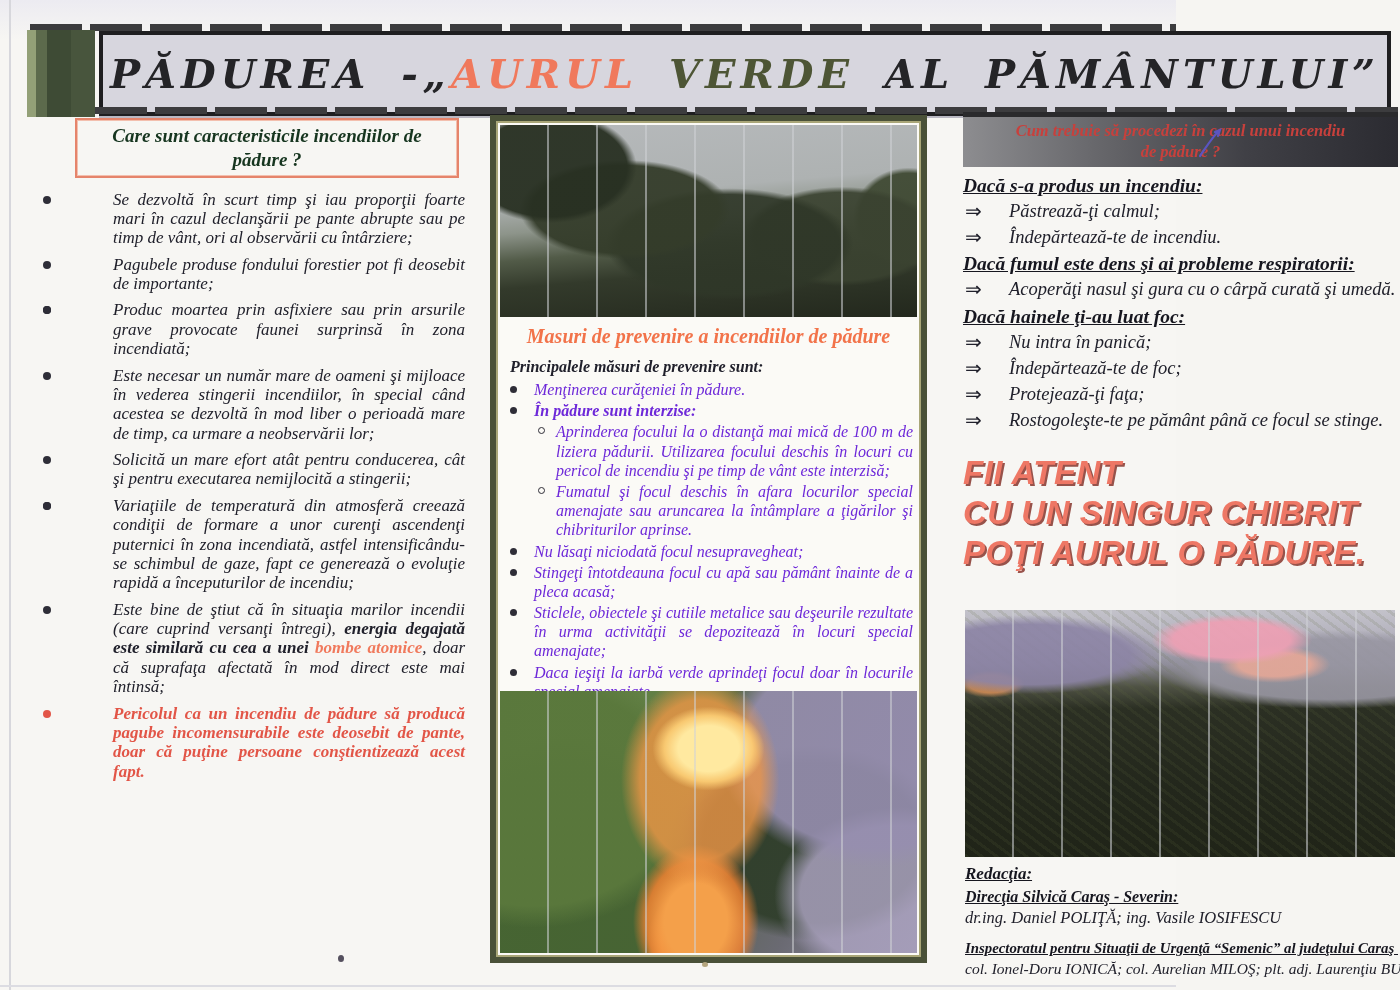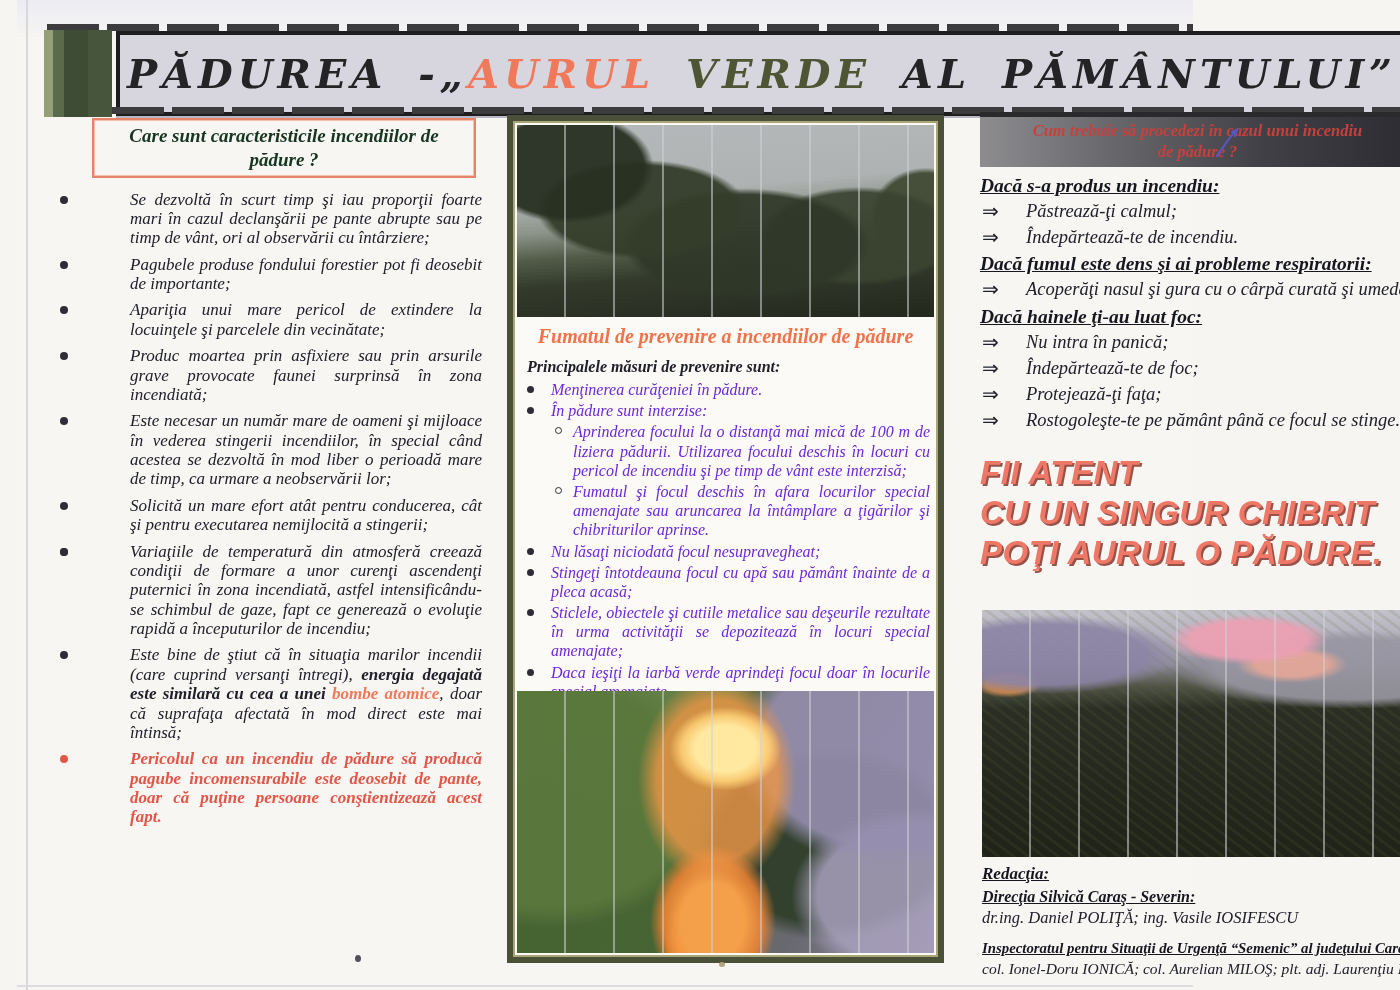--- a/index.html
+++ b/index.html
@@ -1,17 +1,17 @@
 <!DOCTYPE html>
 <html><head>
 <meta charset="utf-8">
 <style>
   html,body{margin:0;padding:0;}
   body{width:1400px;height:990px;background:#f6f5f2;font-family:"Liberation Serif",serif;overflow:hidden;}
-  #page{position:relative;width:1176px;height:990px;background:linear-gradient(180deg,#ecebf1 0,#f7f6f3 40px,#f7f6f3 100%);margin-left:17px;}
+  #page{position:relative;width:1176px;height:990px;background:linear-gradient(180deg,#ecebf1 0,#f7f6f3 40px,#f7f6f3 100%);}
 
   
   .edge-left{position:absolute;left:9px;top:0;bottom:0;width:2px;background:#d7d7dc;}
   .edge-bottom{position:absolute;left:0;right:0;bottom:3px;height:2px;background:#dcdce2;}
   .speck{position:absolute;border-radius:50%;}
 
   
   .dash-rule{position:absolute;height:7px;background:repeating-linear-gradient(90deg,#3c3c3e 0 52px,transparent 52px 60px);}
   #dash-top{top:24px;left:30px;right:0;}
   #dash-under-title{top:107px;left:95px;width:1303px;}
@@ -59,21 +59,21 @@
   #mid-text{position:absolute;top:200px;left:8px;right:8px;bottom:268px;}
   #mid-heading{font-weight:bold;font-style:italic;font-size:20px;color:#f2734a;text-align:center;margin:4px 0 10px 0;}
   #mid-intro{font-style:italic;font-size:16px;color:#20202b;margin:0 0 4px 6px;font-weight:bold;}
   .mid-item{position:relative;font-style:italic;font-size:16px;line-height:1.2;color:#6d28d9;
     text-align:justify;margin-bottom:2px;}
   .mid-item.lvl1{padding-left:30px;}
   .mid-item.lvl1 .dot{position:absolute;left:6px;top:6px;width:7px;height:7px;border-radius:50%;background:#2e2d37;}
   .mid-item.lvl2{padding-left:52px;}
   .mid-item.lvl2 .ring{position:absolute;left:34px;top:5px;width:7px;height:7px;border-radius:50%;
     border:1.5px solid #2e2d37;background:transparent;box-sizing:border-box;}
-  .mid-item.bold{font-weight:normal;}
+  .mid-item.bold{font-weight:bold;}
   #photo-mid-bottom{position:absolute;bottom:4px;left:4px;right:4px;height:262px;
     background:
       radial-gradient(80px 60px at 50% 22%,#ffe9a0 0 38%,rgba(255,210,120,.85) 55%,transparent 70%),
       radial-gradient(120px 160px at 48% 34%,rgba(238,150,70,.8) 0 50%,transparent 66%),
       radial-gradient(90px 110px at 47% 88%,#f4a04a 0 35%,rgba(240,130,50,.85) 55%,transparent 70%),
       radial-gradient(55px 75px at 44% 96%,#ffd070 0 40%,transparent 66%),
       radial-gradient(260px 200px at 8% 40%,rgba(90,120,60,.95) 0 55%,transparent 66%),
       radial-gradient(220px 260px at 16% 82%,rgba(70,100,50,.95) 0 55%,transparent 66%),
       radial-gradient(200px 150px at 30% 14%,rgba(100,130,70,.9) 0 50%,transparent 63%),
       radial-gradient(240px 180px at 90% 22%,rgba(150,142,175,.9) 0 55%,transparent 66%),
@@ -133,35 +133,35 @@
 
   <div id="dash-under-title" class="dash-rule"></div>
 
   <div id="left-col">
     <div id="left-heading-box">
       <div class="h">Care sunt caracteristicile incendiilor de pădure ?</div>
     </div>
     <div id="left-bullets">
         <div class="bullet-item"><span class="dot"></span><span class="seg-n">Se dezvoltă în scurt timp şi iau proporţii foarte mari în cazul declanşării pe pante abrupte sau pe timp de vânt, ori al observării cu întârziere;</span></div>
         <div class="bullet-item"><span class="dot"></span><span class="seg-n">Pagubele produse fondului forestier pot fi deosebit de importante;</span></div>
-        <div class="bullet-item"><span class="dot"></span><span class="seg-n">Apariţia unui mare pericol de extindere la locuinţele şi parcelele din vecinătate;</span></div>
+        <div class="bullet-item"><span class="dot"></span></div>
         <div class="bullet-item"><span class="dot"></span><span class="seg-n">Produc moartea prin asfixiere sau prin arsurile grave provocate faunei surprinsă în zona incendiată;</span></div>
         <div class="bullet-item"><span class="dot"></span><span class="seg-n">Este necesar un număr mare de oameni şi mijloace în vederea stingerii incendiilor, în special când acestea se dezvoltă în mod liber o perioadă mare de timp, ca urmare a neobservării lor;</span></div>
         <div class="bullet-item"><span class="dot"></span><span class="seg-n">Solicită un mare efort atât pentru conducerea, cât şi pentru executarea nemijlocită a stingerii;</span></div>
         <div class="bullet-item"><span class="dot"></span></div>
         <div class="bullet-item"><span class="dot"></span><span class="seg-n">Variaţiile de temperatură din atmosferă creează condiţii de formare a unor curenţi ascendenţi puternici în zona incendiată, astfel intensificându-se schimbul de gaze, fapt ce generează o evoluţie rapidă a începuturilor de incendiu;</span></div>
         <div class="bullet-item"><span class="dot"></span><span class="seg-n">Este bine de ştiut că în situaţia marilor incendii (care cuprind versanţi întregi), </span><span class="seg-b">energia degajată este similară cu cea a unei </span><span class="seg-o">bombe atomice</span><span class="seg-n">, doar că suprafaţa afectată în mod direct este mai întinsă;</span></div>
         <div class="bullet-item red"><span class="dot"></span><span class="seg-r">Pericolul ca un incendiu de pădure să producă pagube incomensurabile este deosebit de pante, doar că puţine persoane conştientizează acest fapt.</span></div>
       </div>
   </div>
 
   <div id="mid-col">
     <div id="photo-mid-top" class="photo"></div>
     <div id="mid-text">
-      <div id="mid-heading">Fumatul de prevenire a incendiilor de pădure</div>
+      <div id="mid-heading">Masuri de prevenire a incendiilor de pădure</div>
       <div id="mid-intro">Principalele măsuri de prevenire sunt:</div>
       <div id="mid-items">
           <div class="mid-item lvl1"><span class="dot"></span>Menţinerea curăţeniei în pădure.</div>
           <div class="mid-item lvl1 bold"><span class="dot"></span>În pădure sunt interzise:</div>
           <div class="mid-item lvl2"><span class="ring"></span>Aprinderea focului la o distanţă mai mică de 100 m de liziera pădurii. Utilizarea focului deschis în locuri cu pericol de incendiu şi pe timp de vânt este interzisă;</div>
           <div class="mid-item lvl2"><span class="ring"></span>Fumatul şi focul deschis în afara locurilor special amenajate sau aruncarea la întâmplare a ţigărilor şi chibriturilor aprinse.</div>
           <div class="mid-item lvl1"><span class="dot"></span>Nu lăsaţi niciodată focul nesupravegheat;</div>
           <div class="mid-item lvl1"><span class="dot"></span>Stingeţi întotdeauna focul cu apă sau pământ înainte de a pleca acasă;</div>
           <div class="mid-item lvl1"><span class="dot"></span>Sticlele, obiectele şi cutiile metalice sau deşeurile rezultate în urma activităţii se depozitează în locuri special amenajate;</div>
           <div class="mid-item lvl1"><span class="dot"></span>Daca ieşiţi la iarbă verde aprindeţi focul doar în locurile special amenajate.</div>

